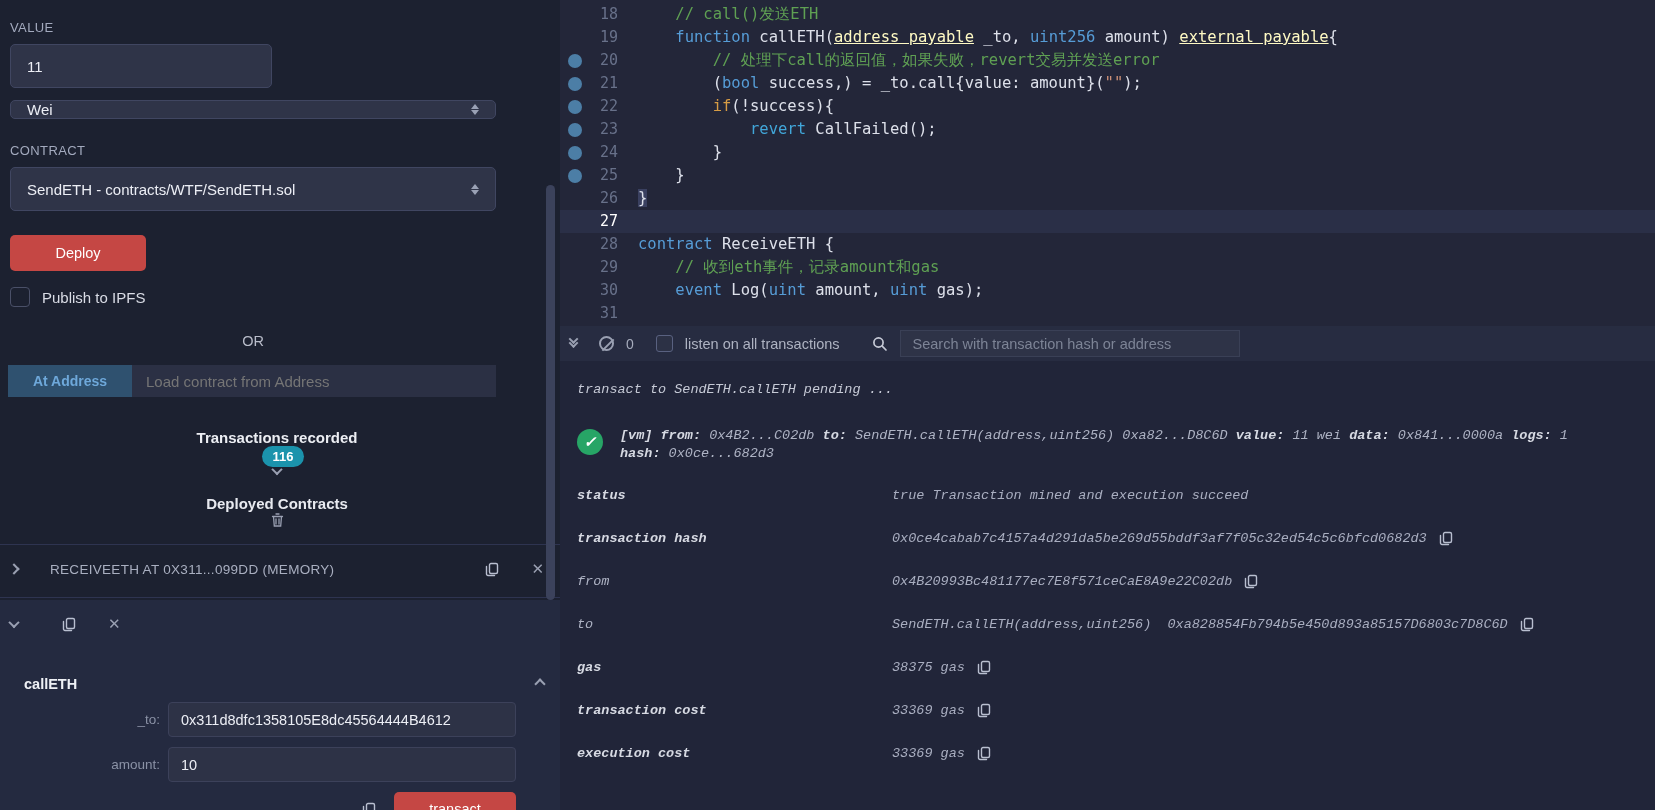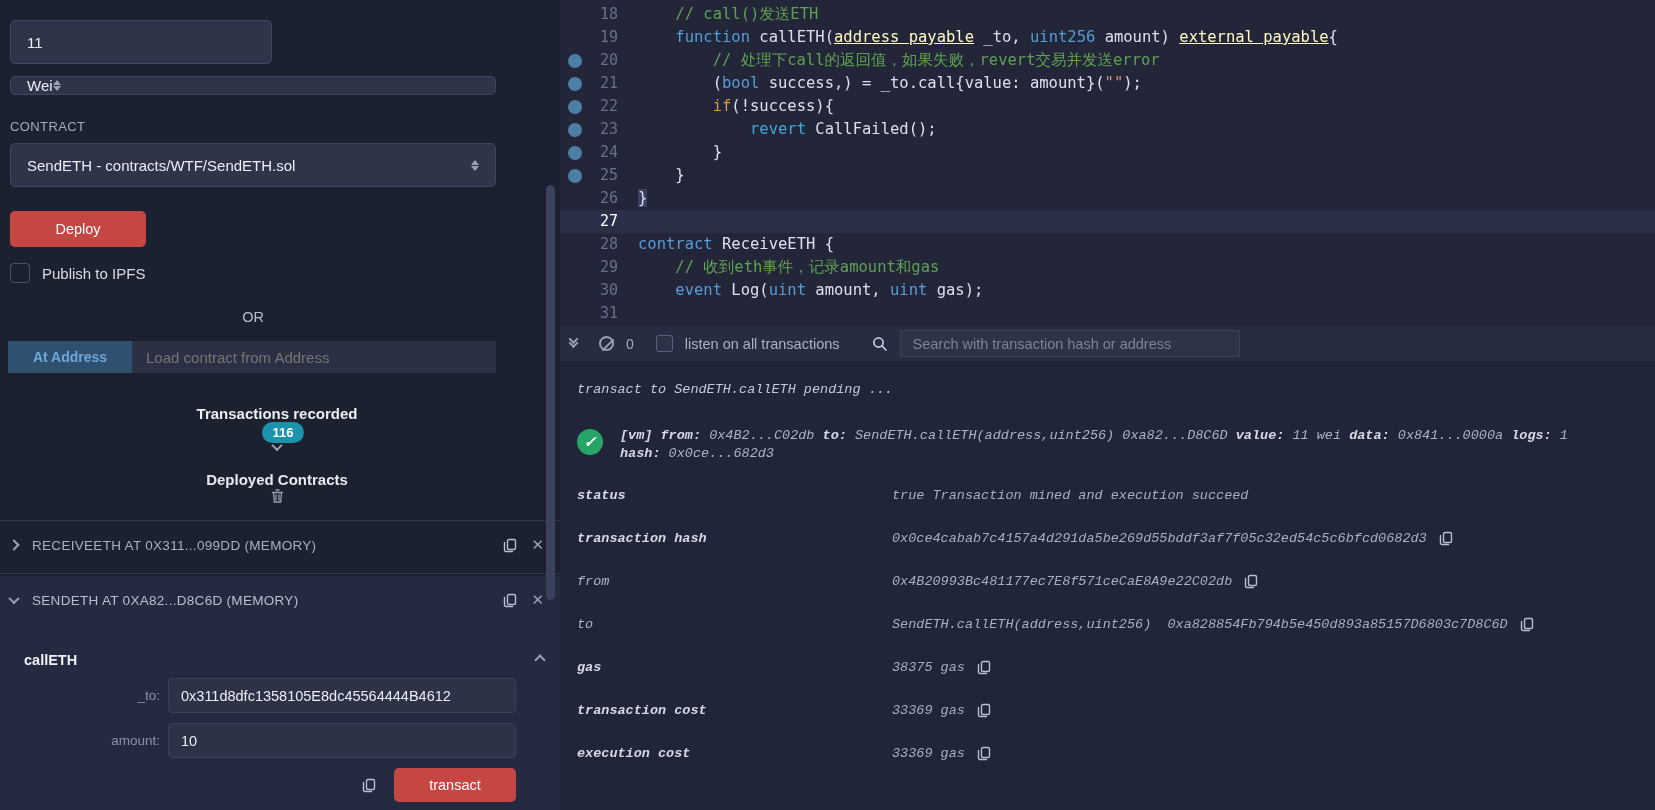--- a/index.html
+++ b/index.html
@@ -12,21 +12,21 @@
   .panel { width:560px; position:relative; background:#1c2130; flex:none; }
   .panel-content { padding:20px 14px 0 10px; width:510px; }
   .lbl { font-size:13px; color:#a3aabe; letter-spacing:.4px; margin-bottom:9px; }
   .field-row { display:flex; gap:12px; margin-bottom:24px;flex-direction:column; }
   .tbox {
     background:#2f3448; border:1px solid #404661; border-radius:5px;
     height:44px; display:flex; align-items:center; padding:0 16px;
     font-size:15px; color:#eceef5;
   }
   .value-input { width:262px; }
-  .sel { flex:1; justify-content:flex-start; cursor:pointer; }
+  .sel { flex:1; justify-content:space-between; cursor:pointer; }
   .sel-full { margin-bottom:24px; justify-content:space-between; cursor:pointer; }
   .updown { display:flex; flex-direction:column; gap:1px; color:#9aa1b5; }
   .updown i { border:4px solid transparent; display:block; width:0; height:0; }
   .updown i.u { border-bottom:5px solid currentColor; border-top:none; }
   .updown i.d { border-top:5px solid currentColor; border-bottom:none; }
   .btn-red {
     background:#c54744; border:none; border-radius:5px; color:#fff;
     font-size:14.5px; font-family:inherit; cursor:pointer;
   }
   .deploy { width:136px; height:36px; margin-bottom:16px; }
@@ -52,21 +52,21 @@
   }
   .depl { margin-top:20px; }
   .depl .t { font-size:15px; font-weight:bold; color:#e8eaf0; }
   .spacer { flex:1; }
   .icn { color:#9aa0b2; cursor:pointer; display:inline-flex; align-items:center; justify-content:center; }
   .chev { display:inline-block; width:8px; height:8px; border-right:2px solid currentColor; border-bottom:2px solid currentColor; }
   .chev.down { transform:rotate(45deg) translate(-1px,-1px); }
   .chev.up { transform:rotate(225deg); }
   .chev.right { transform:rotate(-45deg); }
   .divider { height:1px; background:#2e3450; margin-top:16px; }
-  .contract-item { padding:15px 16px 15px 10px; display:flex; align-items:center; gap:14px; }
+  .contract-item { padding:15px 16px 15px 10px; display:flex; align-items:center; gap:32px; }
   .contract-item .name { font-size:13.5px; color:#a9afc0; letter-spacing:.3px; flex:1; }
   .xicn { font-size:15px; color:#9aa0b2; cursor:pointer; }
   .card { background:#242a40; margin-top:2px; height:280px; padding-top:0; }
   .card .contract-item .name { color:#b9bfce; }
   .fnrow { display:flex; align-items:center; padding:28px 16px 0 24px;justify-content:center; }
   .fnrow .fn { font-size:14.5px; font-weight:bold; color:#eef0f5; flex:1; }
   .argrow { display:flex; align-items:center; margin-top:10px; padding-right:44px; }
   .argrow .alabel { width:168px; text-align:right; color:#8b92a6; font-size:13.5px; padding-right:8px; }
   .argrow .ainput {
     flex:1; background:#2d3246; border:1px solid #3c415a; border-radius:4px;
@@ -123,20 +123,21 @@
   .trow .tlabel.bold { font-weight:bold; }
   .trow .tval { color:#a9aec0; white-space:pre; }
   .copyicn { color:#b9bfd0; margin-left:12px; cursor:pointer; display:inline-flex; }
   svg { display:block; }
 </style>
 </head>
 <body>
 
 <div class="panel">
   <div class="panel-content">
+    <div class="lbl">VALUE</div>
     <div class="field-row">
       <input class="tbox value-input" value="11" style="">
       <div class="tbox sel">
         <span>Wei</span>
         <span class="updown">
             <i class="u"></i>
             <i class="d"></i>
           </span>
       </div>
     </div>
@@ -195,21 +196,20 @@
     <span class="xicn">✕</span>
   </div>
 
   <div class="divider" style="margin-top:4px;"></div>
 
   <div class="card">
     <div class="contract-item">
       <span class="icn">
           <span class="chev down"></span>
         </span>
-      <span class="name">SENDETH AT 0XA82...D8C6D (MEMORY)</span>
       <span class="icn copyicn">
           <svg width="14" height="15" viewBox="0 0 14 15">
             <rect x="4.5" y="1.5" width="8" height="10" rx="1.5" fill="none" stroke="currentColor" stroke-width="1.4"></rect>
             <path d="M9.5 13.5H3A1.5 1.5 0 0 1 1.5 12V4.5" fill="none" stroke="currentColor" stroke-width="1.4" stroke-linecap="round"></path>
           </svg>
         </span>
       <span class="xicn">✕</span>
     </div>
     <div class="fnrow">
       <span class="fn">callETH</span>

